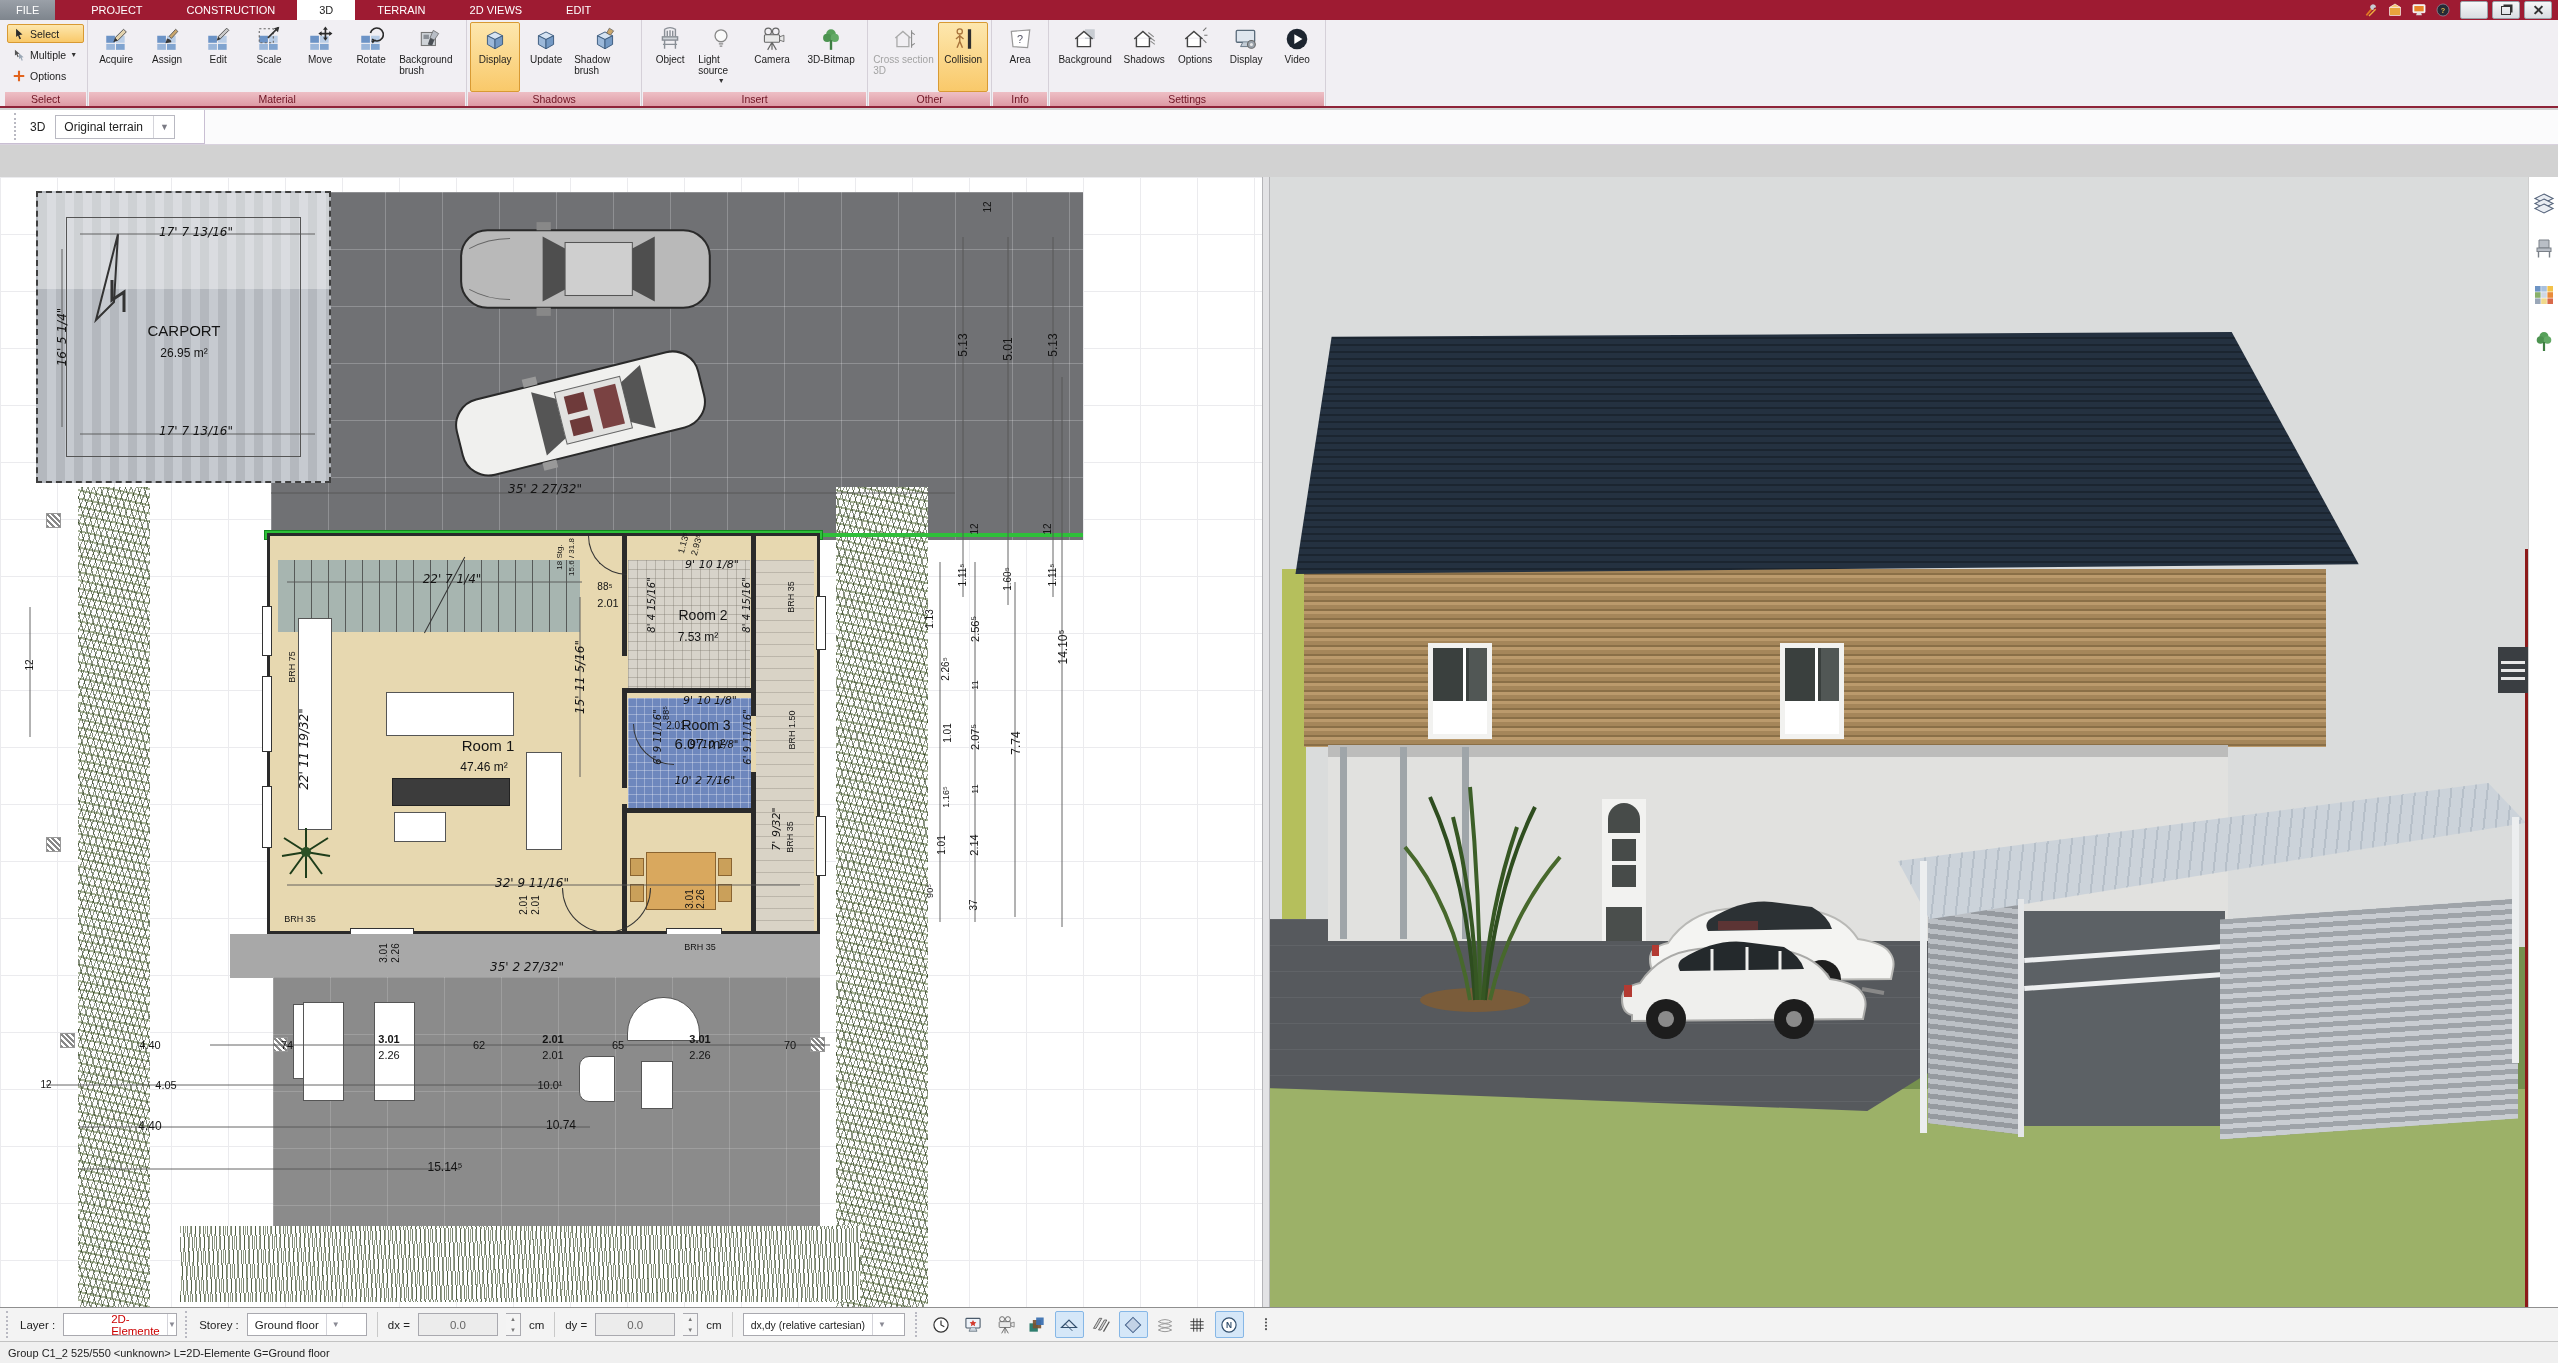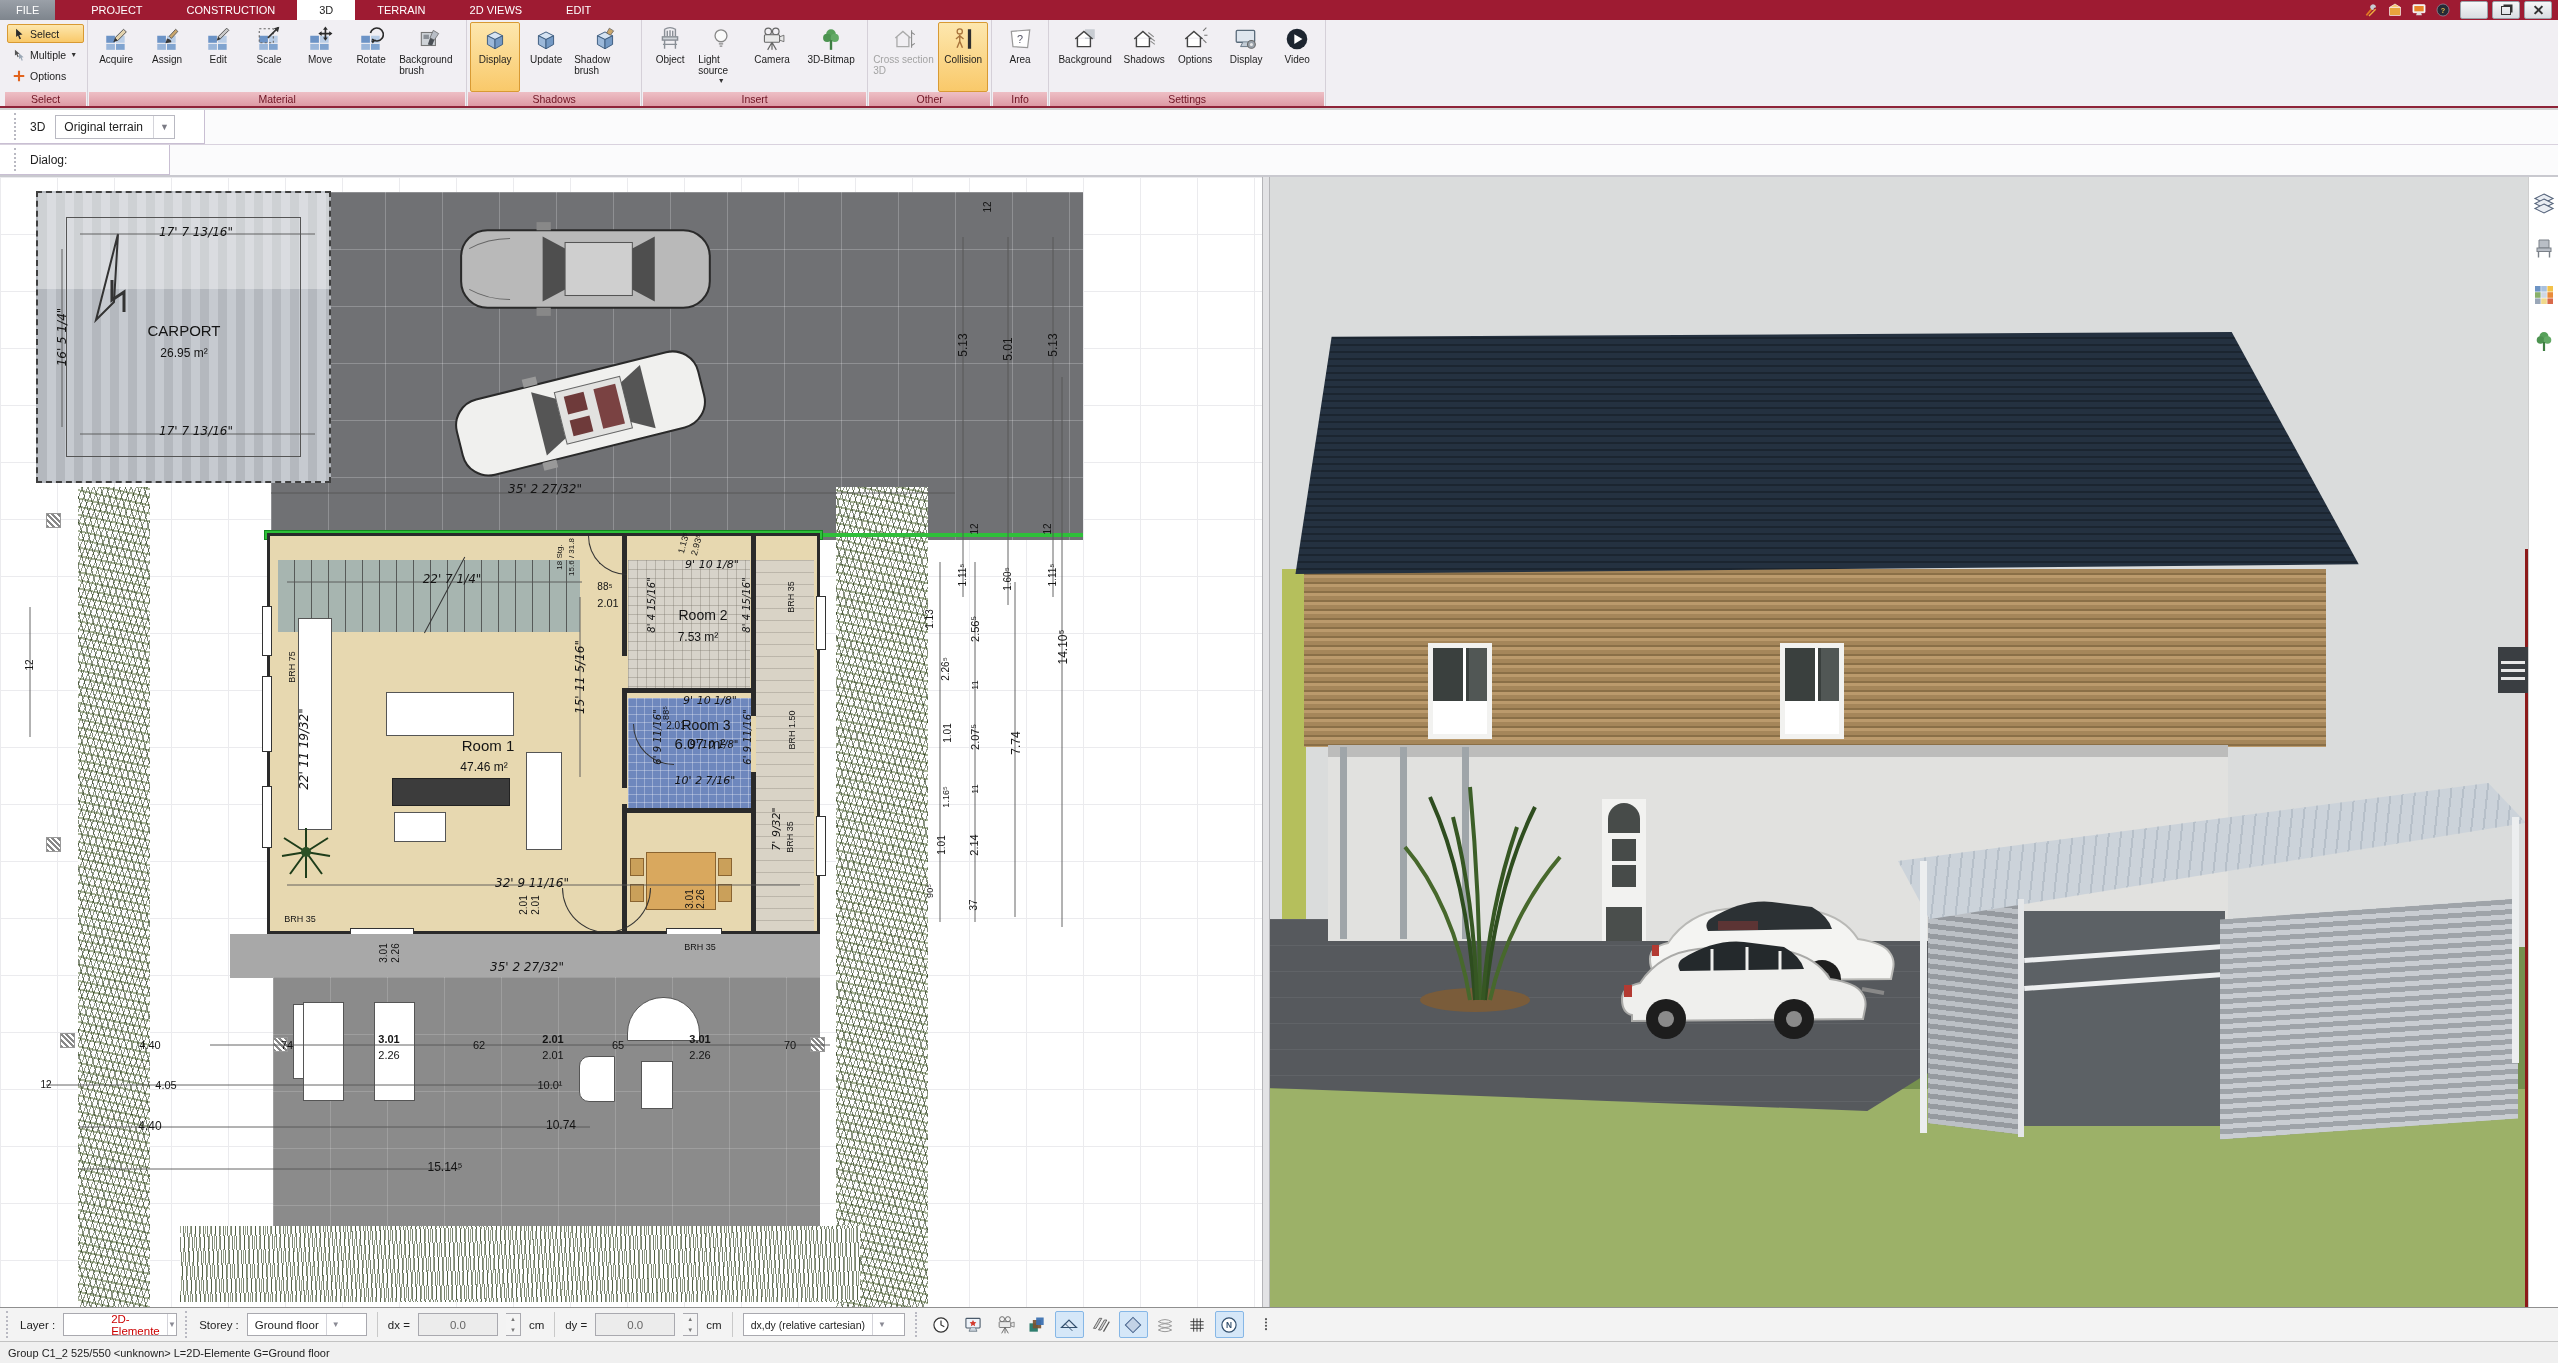--- a/index.html
+++ b/index.html
@@ -529,26 +529,20 @@
   <div id="viewbar1">
     <div class="vpanel" style="width:205px;">
       <span class="grip"></span>
       <span class="vlabel">3D</span>
       <div class="combo" style="width:118px;">
         <span class="cval">Original terrain</span>
         <span class="cbtn">▼</span>
       </div>
     </div>
   </div>
-  <div id="viewbar2">
-    <div class="vpanel" style="width:170px;">
-      <span class="grip"></span>
-      <span class="vlabel">Dialog:</span>
-    </div>
-  </div>
 
   <div id="plan2d">
     <div class="abs" id="driveway"></div>
     <div class="abs" id="carport">
       <div class="cpt"></div>
         <div class="cpin"></div>
     </div>
     <svg class="abs" style="left:88px;top:55px;" width="46" height="95" viewBox="0 0 46 95">
       <path d="M30 2 L8 88 L26 70 Z" fill="none" stroke="#333" stroke-width="2"></path>
       <path d="M24 48 l0 20 l12 -8 l0 20" fill="none" stroke="#333" stroke-width="3"></path>

